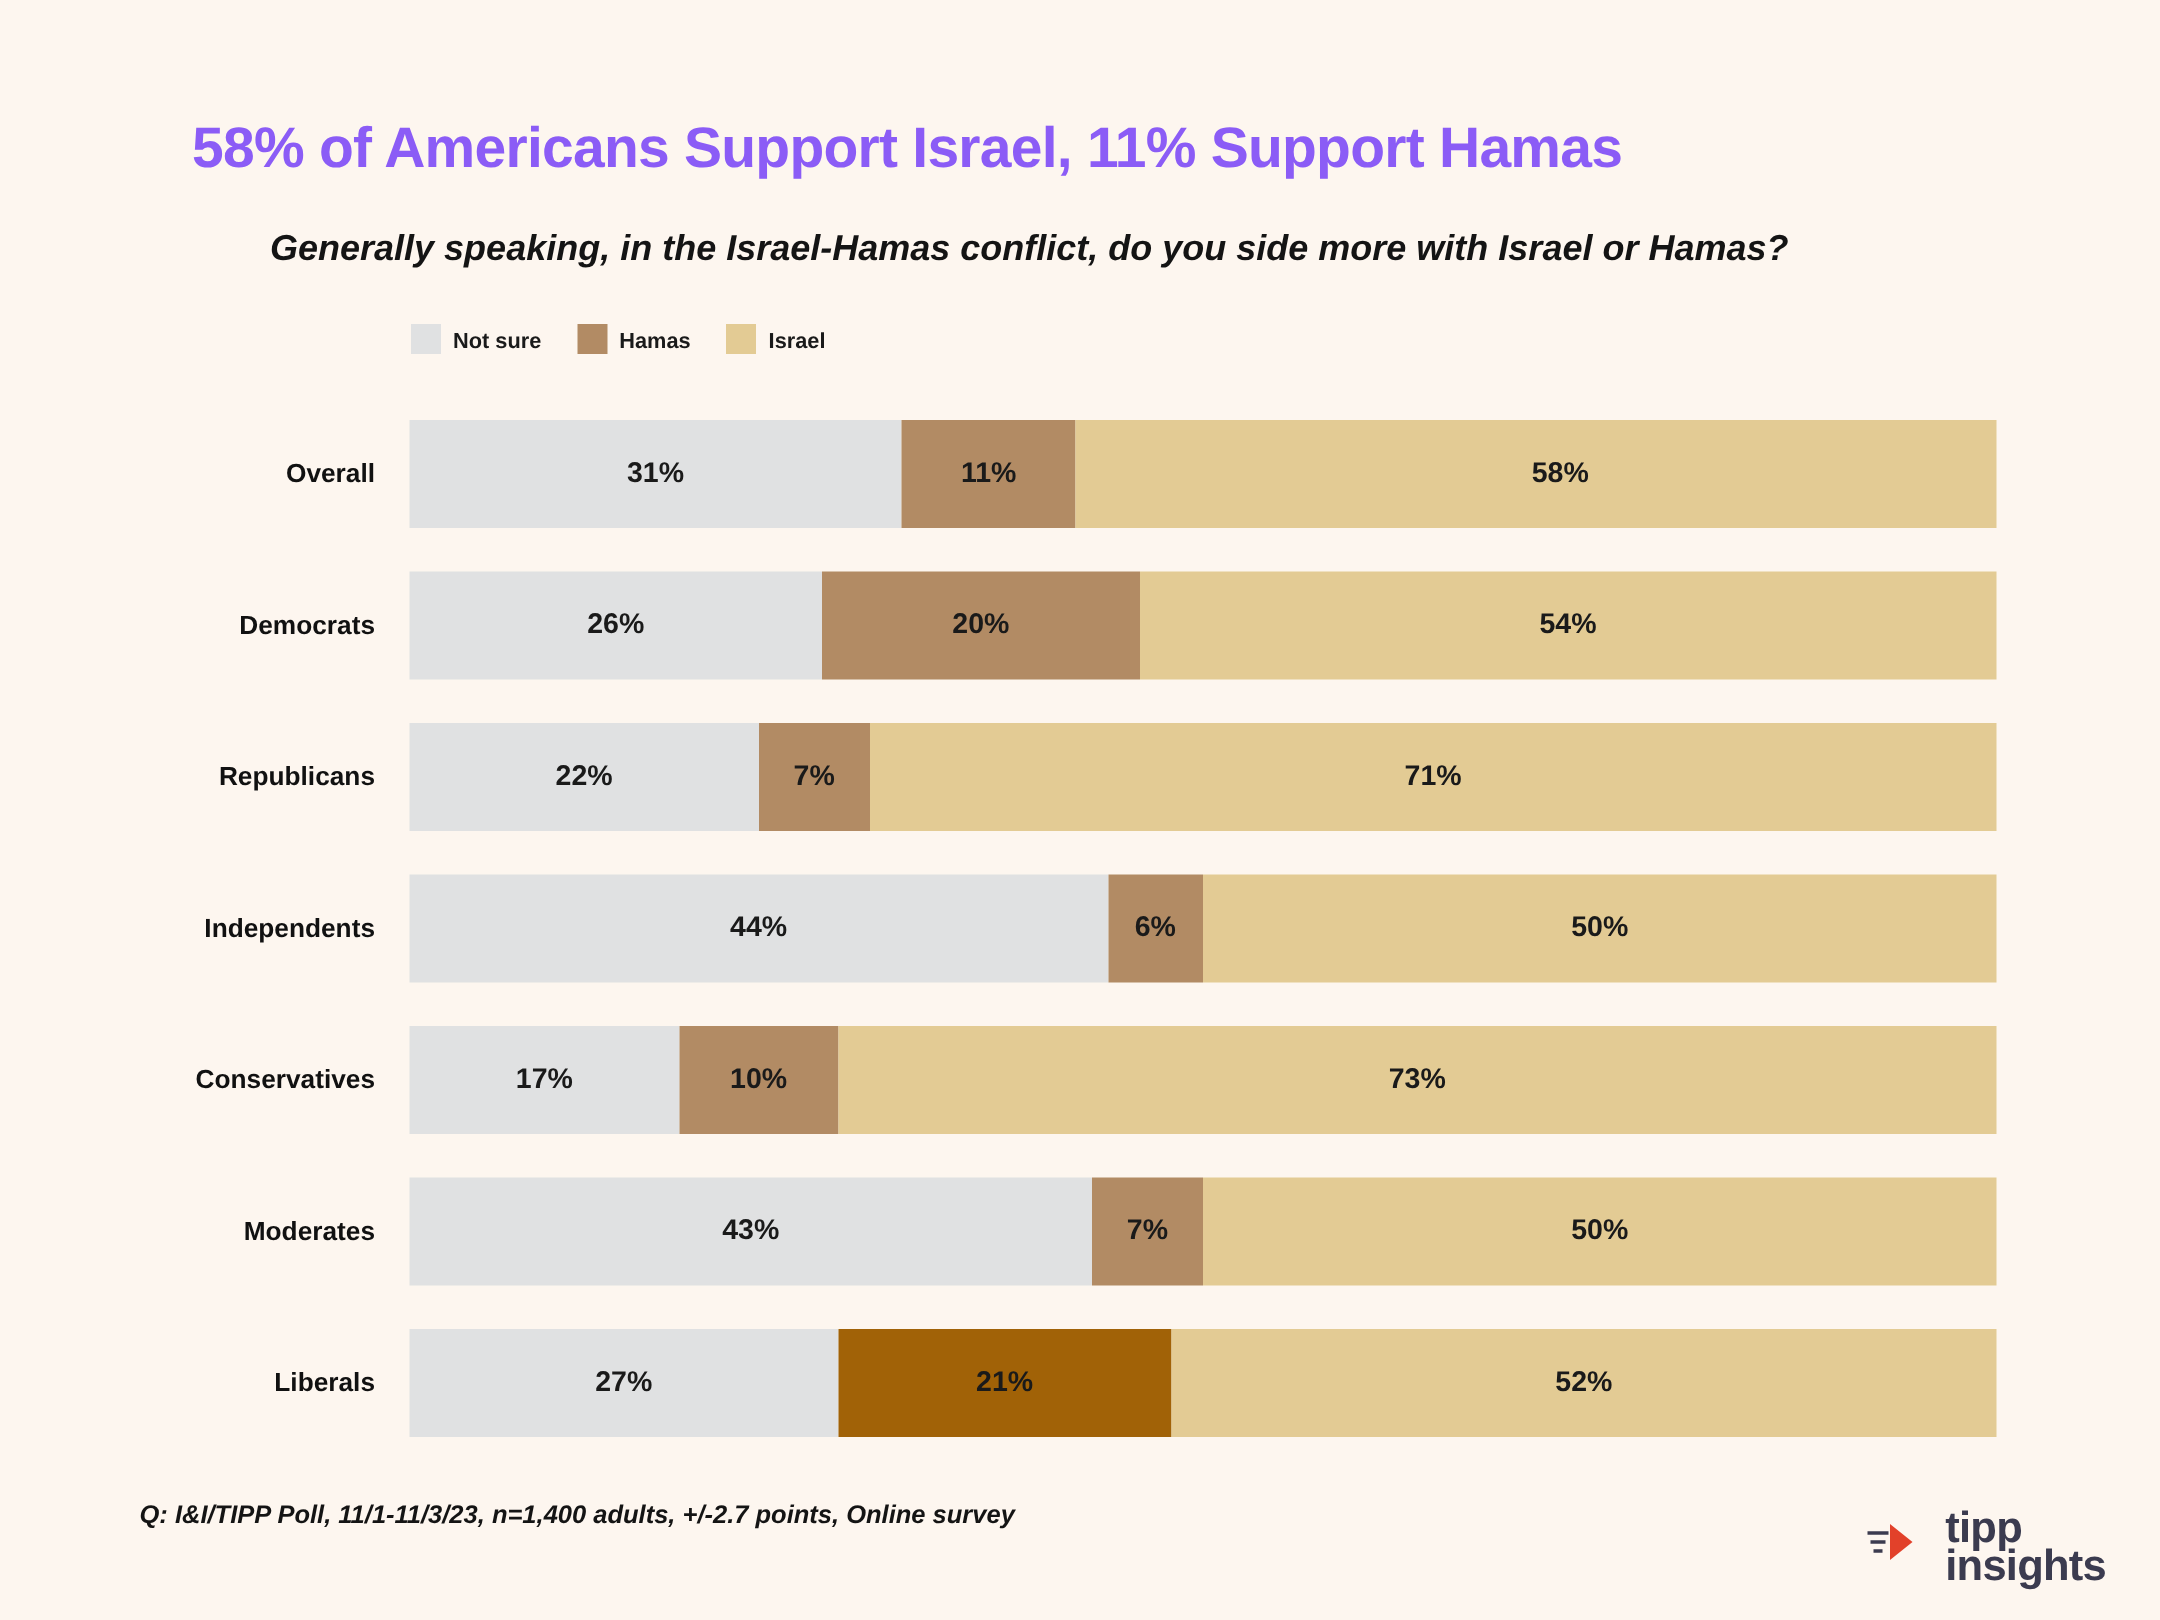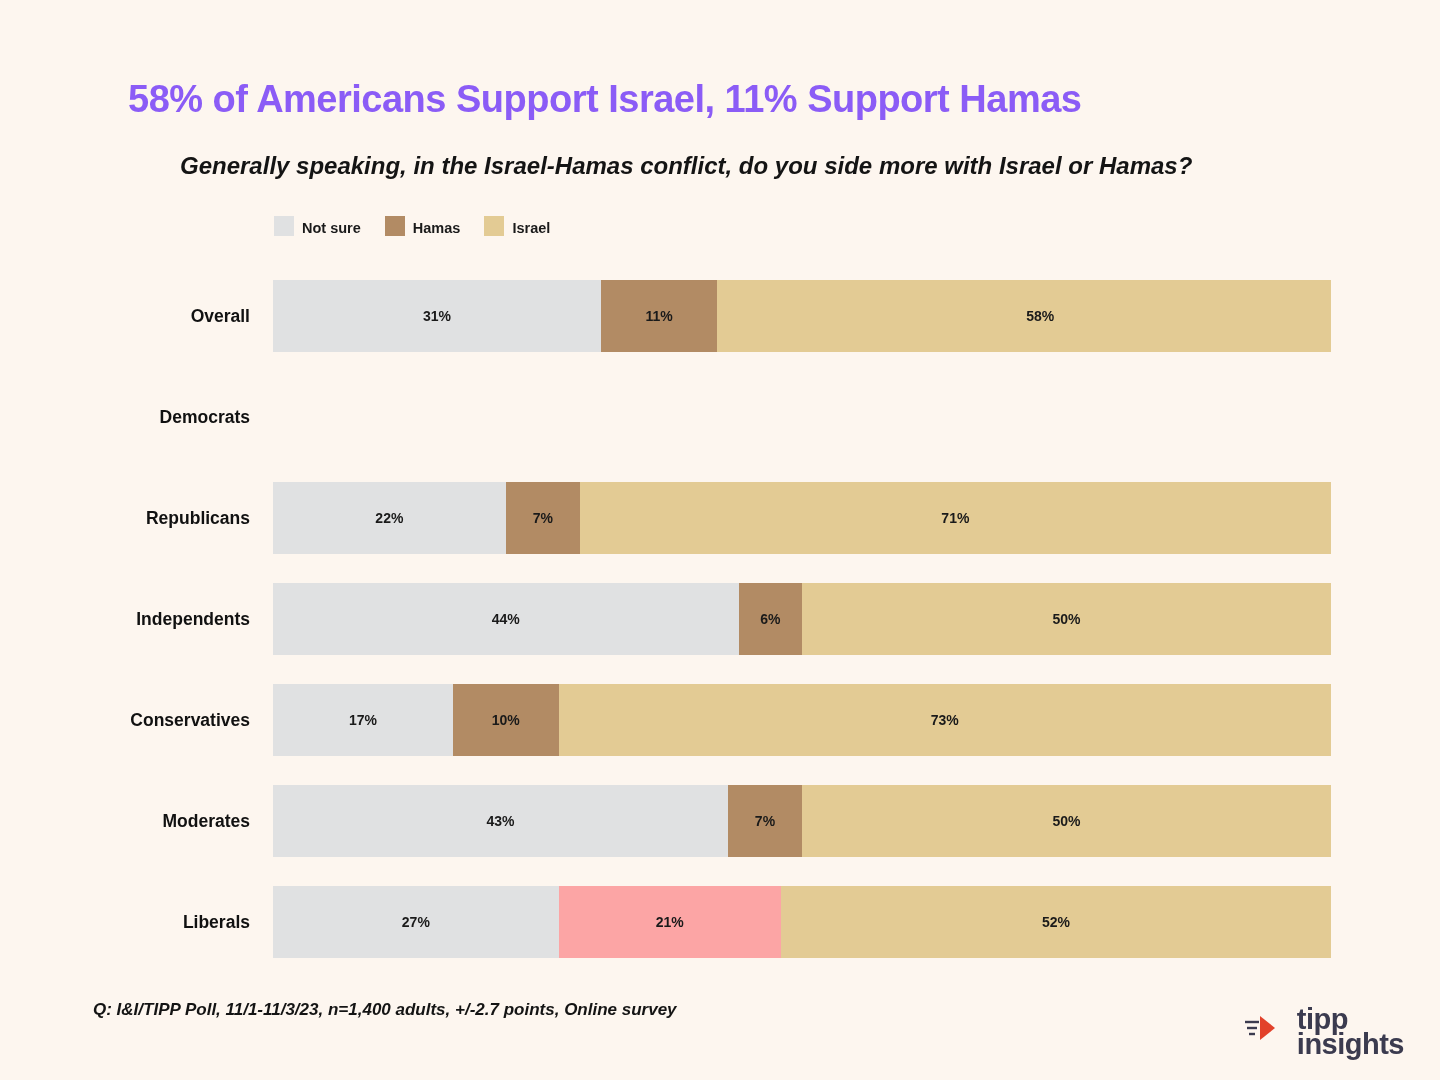--- a/index.html
+++ b/index.html
@@ -92,21 +92,21 @@
     left: 273px;
     width: 1058px;
     height: 72px;
     display: flex;
   }
   .seg {
     height: 100%;
     display: flex;
     align-items: center;
     justify-content: center;
-    font-size: 14px;
+    font-size: 19px;
     font-weight: bold;
     color: #1a1a1a;
     box-sizing: border-box;
   }
   .source {
     position: absolute;
     left: 93px;
     top: 1000px;
     font-size: 17px;
     font-style: italic;
@@ -164,20 +164,25 @@
       <div class="row">
         <div class="row-label">Overall</div>
         <div class="bar-track">
           <div class="seg" style="width: 31%; background: rgb(224, 225, 226);">31%</div>
           <div class="seg" style="width: 11%; background: rgb(178, 139, 100);">11%</div>
           <div class="seg" style="width: 58%; background: rgb(227, 203, 148); padding-left: 32px;">58%</div>
         </div>
       </div>
       <div class="row">
         <div class="row-label">Democrats</div>
+        <div class="bar-track">
+          <div class="seg" style="width: 26%; background: rgb(224, 225, 226);">26%</div>
+          <div class="seg" style="width: 20%; background: rgb(178, 139, 100);">20%</div>
+          <div class="seg" style="width: 54%; background: rgb(227, 203, 148);">54%</div>
+        </div>
       </div>
       <div class="row">
         <div class="row-label">Republicans</div>
         <div class="bar-track">
           <div class="seg" style="width: 22%; background: rgb(224, 225, 226);">22%</div>
           <div class="seg" style="width: 7%; background: rgb(178, 139, 100);">7%</div>
           <div class="seg" style="width: 71%; background: rgb(227, 203, 148); text-align: center;">71%</div>
         </div>
       </div>
       <div class="row">
@@ -201,21 +206,21 @@
         <div class="bar-track">
           <div class="seg" style="width: 43%; background: rgb(224, 225, 226);">43%</div>
           <div class="seg" style="width: 7%; background: rgb(178, 139, 100);">7%</div>
           <div class="seg" style="width: 50%; background: rgb(227, 203, 148);">50%</div>
         </div>
       </div>
       <div class="row">
         <div class="row-label">Liberals</div>
         <div class="bar-track">
           <div class="seg" style="width: 27%; background: rgb(224, 225, 226);">27%</div>
-          <div class="seg" style="width: 21%; background: #fca5a5;">21%</div>
+          <div class="seg" style="width: 21%; background: #a16207;">21%</div>
           <div class="seg" style="width: 52%; background: rgb(227, 203, 148);">52%</div>
         </div>
       </div>
     </div>
 
   <div class="source">Q: I&amp;I/TIPP Poll, 11/1-11/3/23, n=1,400 adults, +/-2.7 points, Online survey</div>
 
   <div class="logo">
     <div class="logo-mark">
       <svg width="34" height="40" viewBox="0 0 34 40" xmlns="http://www.w3.org/2000/svg">

